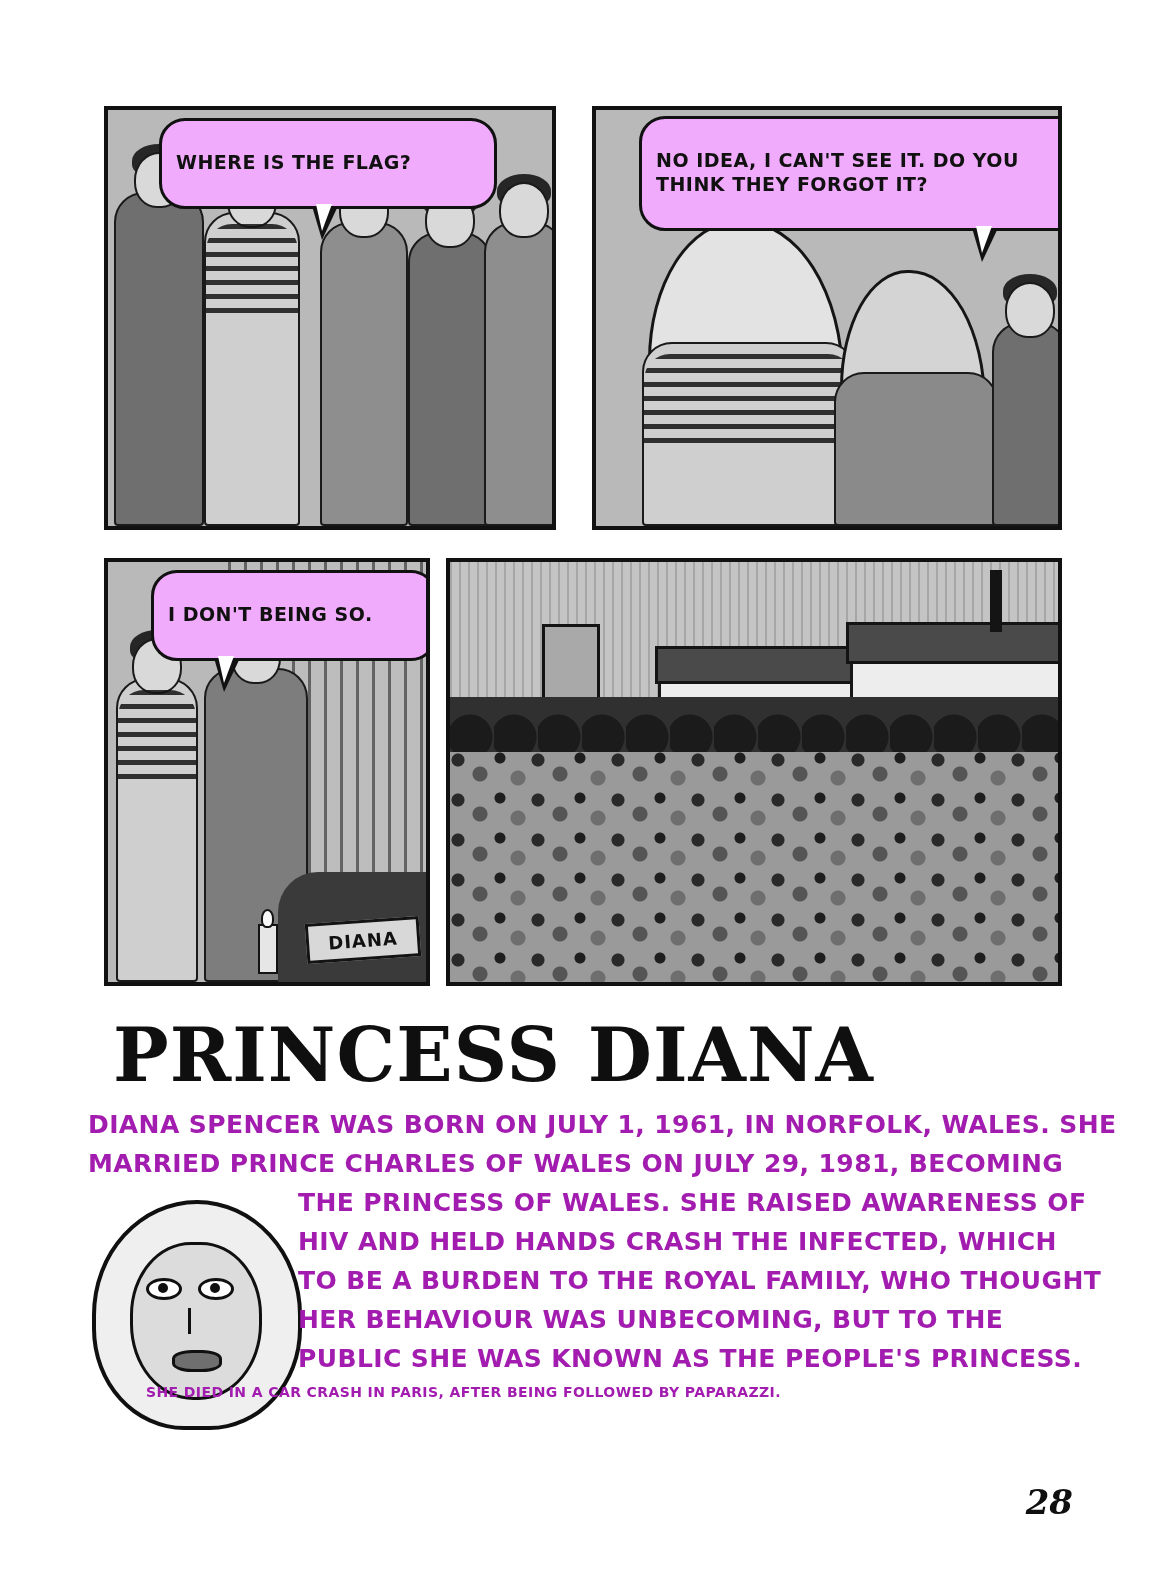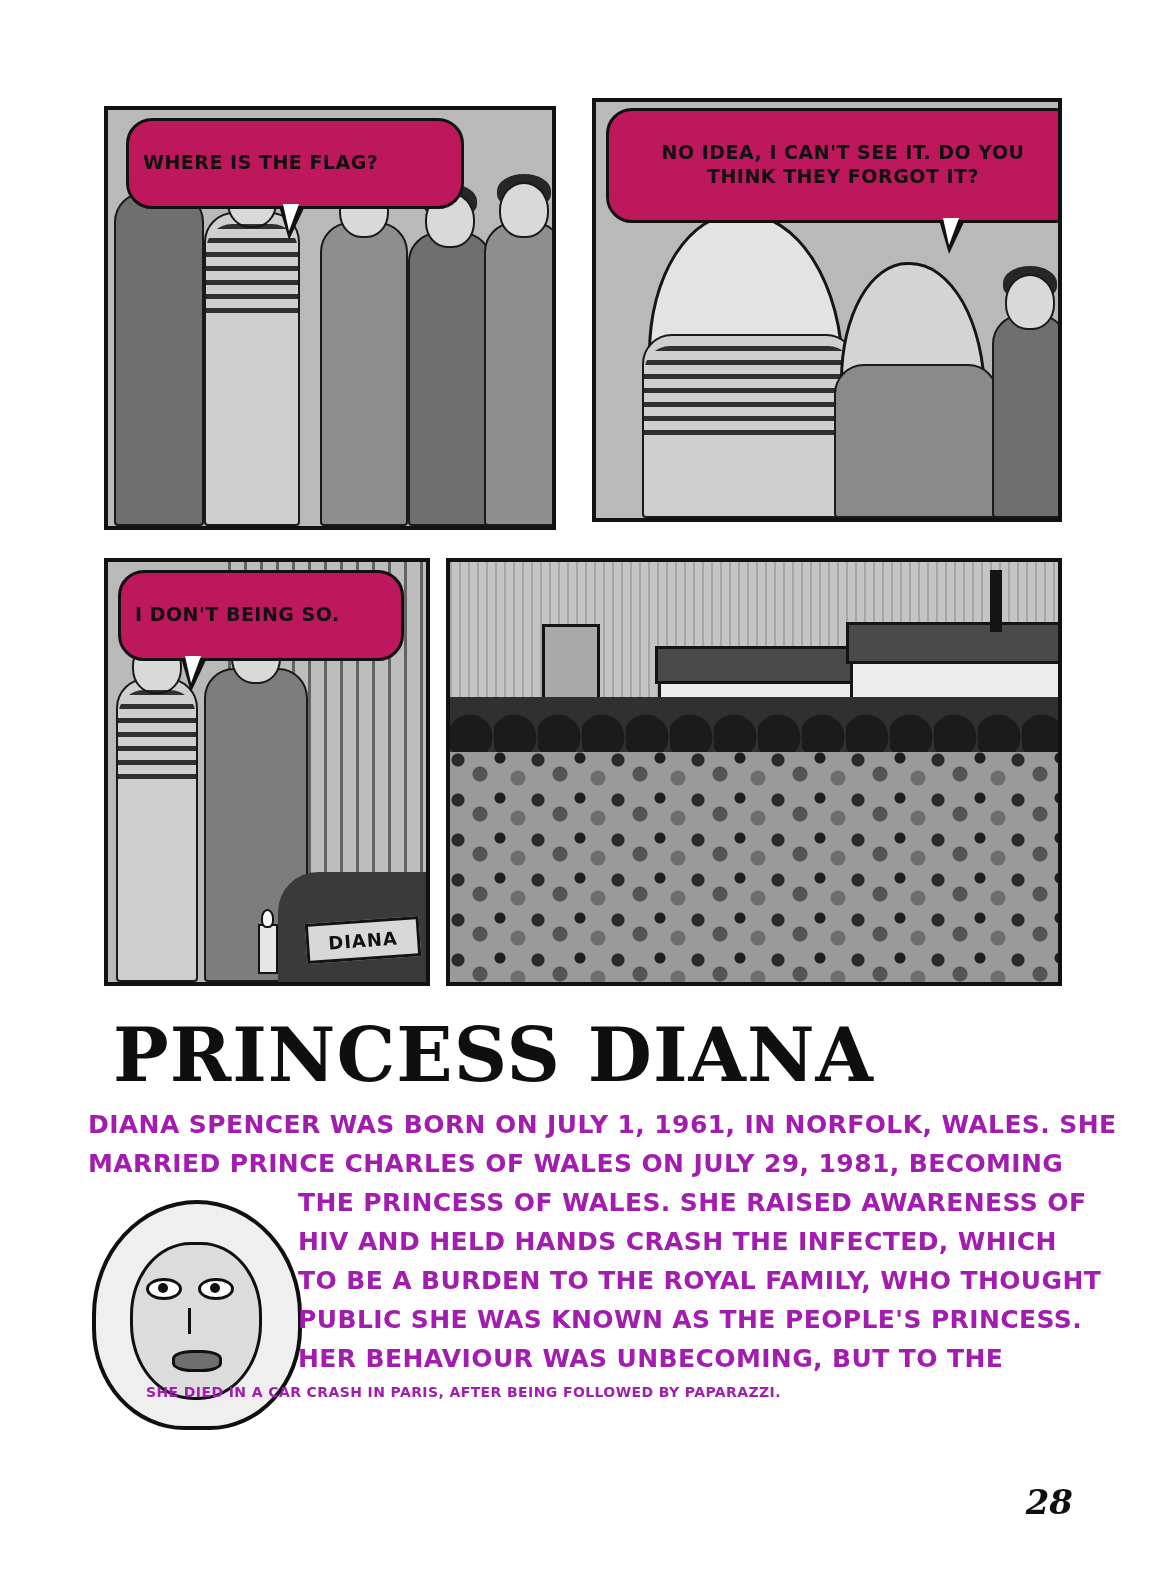--- a/index.html
+++ b/index.html
@@ -24,39 +24,40 @@
   
   .panel {
     position: absolute;
     border: 4px solid #111111;
     background: #b9b9b9;
     overflow: hidden;
     box-sizing: border-box;
   }
 
   #panel-1 { left: 104px;  top: 106px; width: 452px; height: 424px; }
-  #panel-2 { left: 592px;  top: 98px; width: 470px; height: 424px; text-align: center; }
+  #panel-2 { left: 592px;  top: 106px; width: 470px; height: 424px; }
   #panel-3 { left: 104px;  top: 558px; width: 326px; height: 428px; }
   #panel-4 { left: 446px;  top: 558px; width: 616px; height: 428px; }
 
   
   .balloon {
     position: absolute;
-    background: #be185d;
+    background: #f0abfc;
     border: 3px solid #111111;
     border-radius: 26px;
     padding: 6px 14px 8px 14px;
     font-family: "DejaVu Sans", sans-serif;
     font-weight: 700;
     font-size: 19px;
     letter-spacing: 0.5px;
     color: #111111;
     line-height: 1.25;
     white-space: pre-line;
     z-index: 5;
+    margin-left: 33px;
   }
   .balloon .tail {
     position: absolute;
     width: 0; height: 0;
     border-left: 10px solid transparent;
     border-right: 16px solid transparent;
     border-top: 34px solid #111111;
   }
   .balloon .tail::after {
     content: "";
@@ -387,20 +388,20 @@
     <div class="p-nose"></div>
     <div class="p-mouth"></div>
   </div>
 
   <div id="body-text">
     <div class="line l-full">DIANA SPENCER WAS BORN ON JULY 1, 1961, IN NORFOLK, WALES. SHE</div>
     <div class="line l-full">MARRIED PRINCE CHARLES OF WALES ON   JULY 29, 1981,  BECOMING</div>
     <div class="line l-indent">THE PRINCESS OF WALES. SHE RAISED AWARENESS OF</div>
     <div class="line l-indent">HIV AND  HELD  HANDS CRASH THE INFECTED, WHICH</div>
     <div class="line l-indent">TO BE A BURDEN TO THE ROYAL FAMILY, WHO THOUGHT</div>
+    <div class="line l-indent">HER BEHAVIOUR WAS UNBECOMING, BUT TO THE</div>
     <div class="line l-indent">PUBLIC SHE WAS  KNOWN AS THE PEOPLE'S PRINCESS.</div>
-    <div class="line l-indent">HER BEHAVIOUR WAS UNBECOMING, BUT TO THE</div>
     <div class="line l-last">SHE DIED IN A CAR CRASH IN PARIS, AFTER BEING FOLLOWED  BY  PAPARAZZI.</div>
   </div>
 
   <div id="page-number">28</div>
 
 </div>
 
 </body></html>

